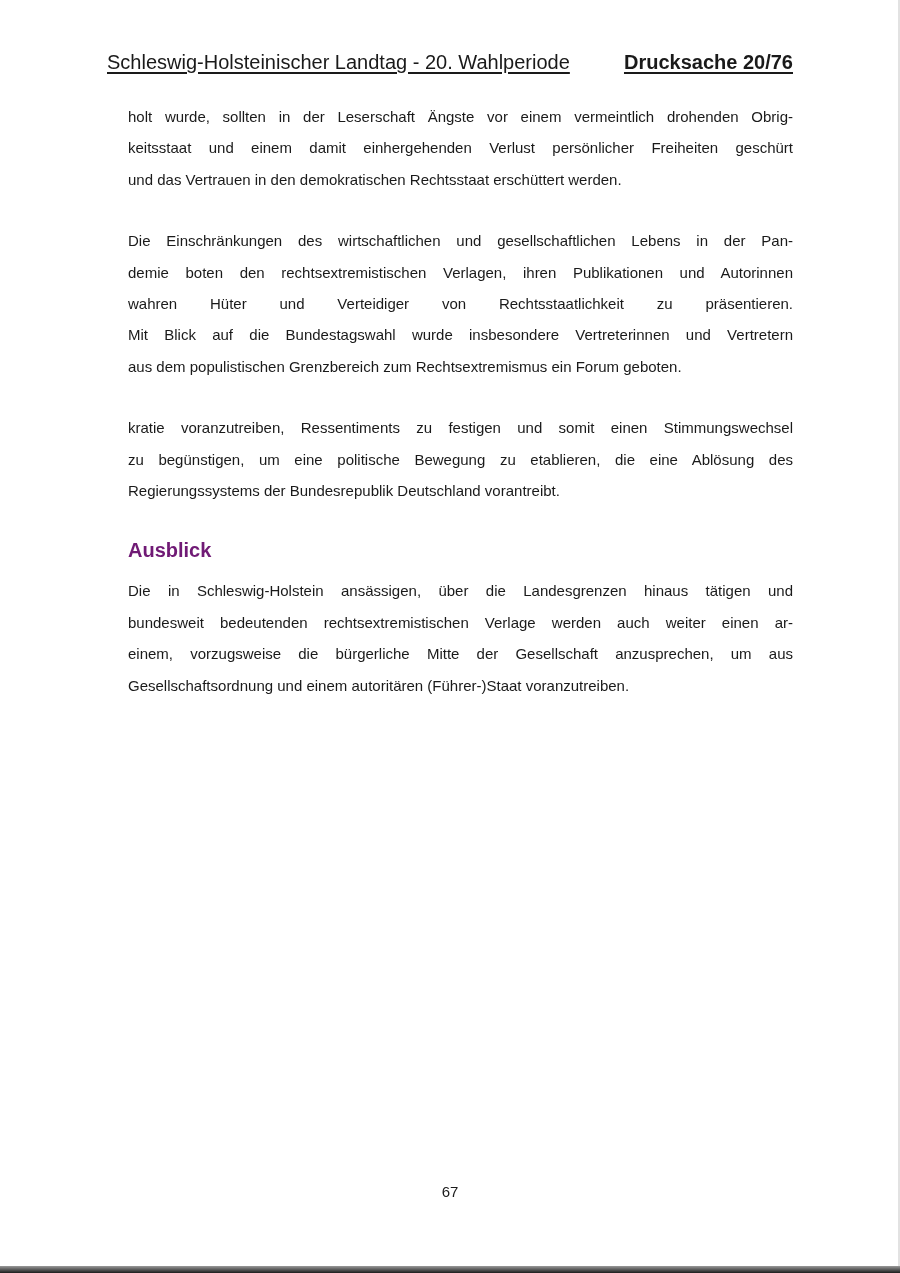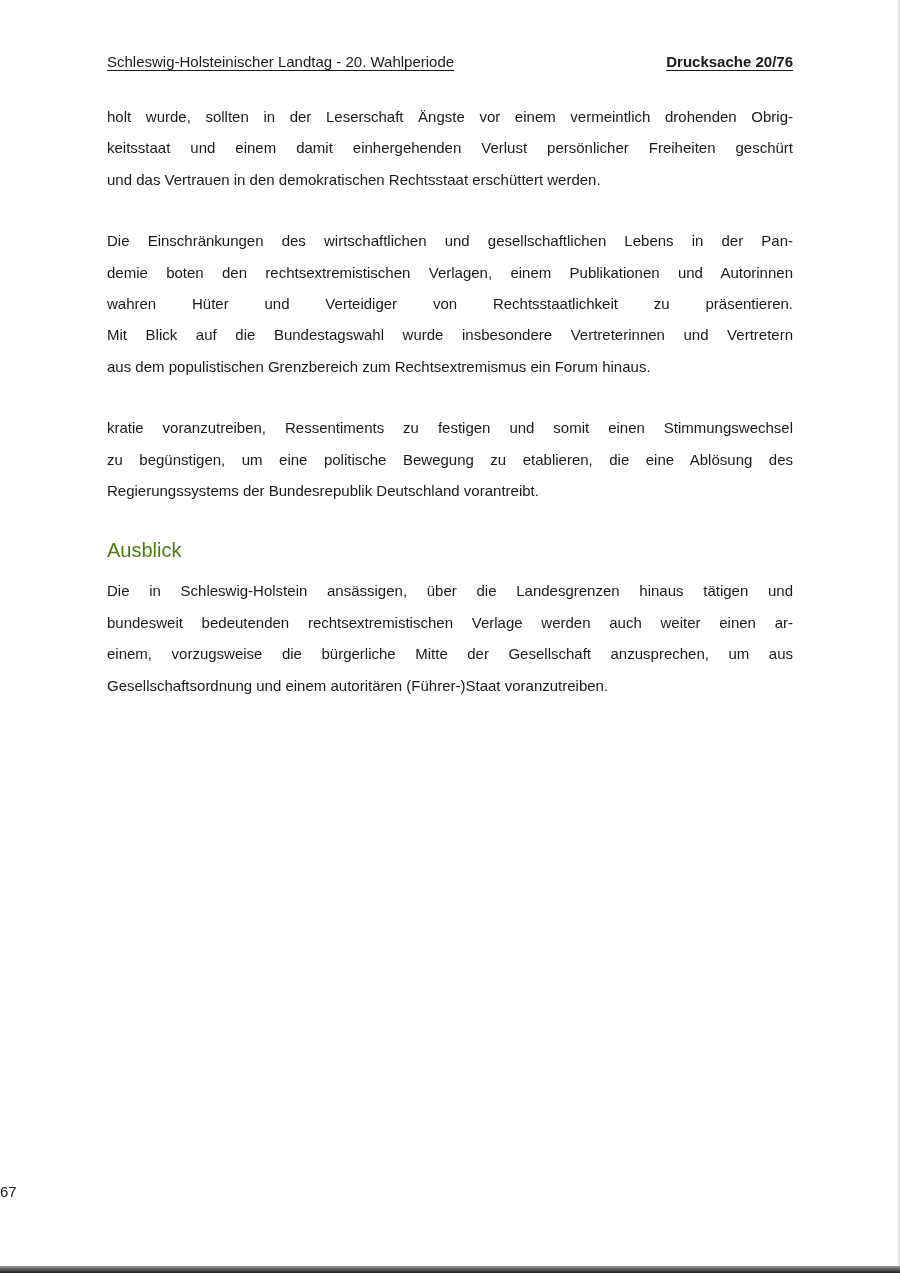--- a/index.html
+++ b/index.html
@@ -20,61 +20,62 @@
     width: 900px;
     height: 1273px;
     background: #ffffff;
     box-sizing: border-box;
     padding: 52px 107px 0 107px;
   }
   .header {
     display: flex;
     justify-content: space-between;
     align-items: baseline;
-    font-size: 15px;
+    font-size: 20px;
     line-height: 20px;
   }
   .header-left {
     text-decoration: underline;
     text-underline-offset: 3px;
   }
   .header-right {
     font-weight: bold;
     text-decoration: underline;
     text-underline-offset: 3px;
   }
   .doc-body {
     margin-top: 29px;
     font-size: 15px;
     line-height: 31.4px;
+    margin-left: 21px;
   }
   .paragraph {
     margin: 0 0 30px 0;
   }
   .line {
     text-align: justify;
     text-align-last: justify;
     white-space: normal;
   }
   .line.last {
     text-align-last: left;
   }
   .heading {
     font-size: 20px;
-    font-weight: normal;
+    font-weight: bold;
     line-height: 28px;
     margin: 15px 0 11px 0;
-    color: #4d7c0f;
+    color: #701a75;
   }
   .footer {
     position: absolute;
     top: 1183px;
     left: 0;
     right: 0;
-    text-align: left;
+    text-align: center;
     font-size: 15px;
     color: #1a1a1a;
   }
   .scan-edge-bottom {
     position: absolute;
     left: 0;
     right: 0;
     bottom: 0;
     height: 7px;
     background: linear-gradient(to bottom, #9a9a9a, #1c1c1c);
@@ -99,24 +100,24 @@
   </div>
 
   <div class="doc-body">
       <div class="paragraph">
         <div class="line">holt wurde, sollten in der Leserschaft Ängste vor einem vermeintlich drohenden Obrig-</div>
         <div class="line">keitsstaat und einem damit einhergehenden Verlust persönlicher Freiheiten geschürt</div>
         <div class="line last">und das Vertrauen in den demokratischen Rechtsstaat erschüttert werden.</div>
       </div>
       <div class="paragraph">
         <div class="line">Die Einschränkungen des wirtschaftlichen und gesellschaftlichen Lebens in der Pan-</div>
-        <div class="line">demie boten den rechtsextremistischen Verlagen, einem Publikationen und Autorinnen</div>
+        <div class="line">demie boten den rechtsextremistischen Verlagen, ihren Publikationen und Autorinnen</div>
         <div class="line">wahren Hüter und Verteidiger von Rechtsstaatlichkeit zu präsentieren.</div>
         <div class="line">Mit Blick auf die Bundestagswahl wurde insbesondere Vertreterinnen und Vertretern</div>
-        <div class="line last">aus dem populistischen Grenzbereich zum Rechtsextremismus ein Forum hinaus.</div>
+        <div class="line last">aus dem populistischen Grenzbereich zum Rechtsextremismus ein Forum geboten.</div>
       </div>
       <div class="paragraph">
         <div class="line">kratie voranzutreiben, Ressentiments zu festigen und somit einen Stimmungswechsel</div>
         <div class="line">zu begünstigen, um eine politische Bewegung zu etablieren, die eine Ablösung des</div>
         <div class="line last">Regierungssystems der Bundesrepublik Deutschland vorantreibt.</div>
       </div>
       <h2 class="heading">Ausblick</h2>
       <div class="paragraph">
         <div class="line">Die in Schleswig-Holstein ansässigen, über die Landesgrenzen hinaus tätigen und</div>
         <div class="line">bundesweit bedeutenden rechtsextremistischen Verlage werden auch weiter einen ar-</div>

